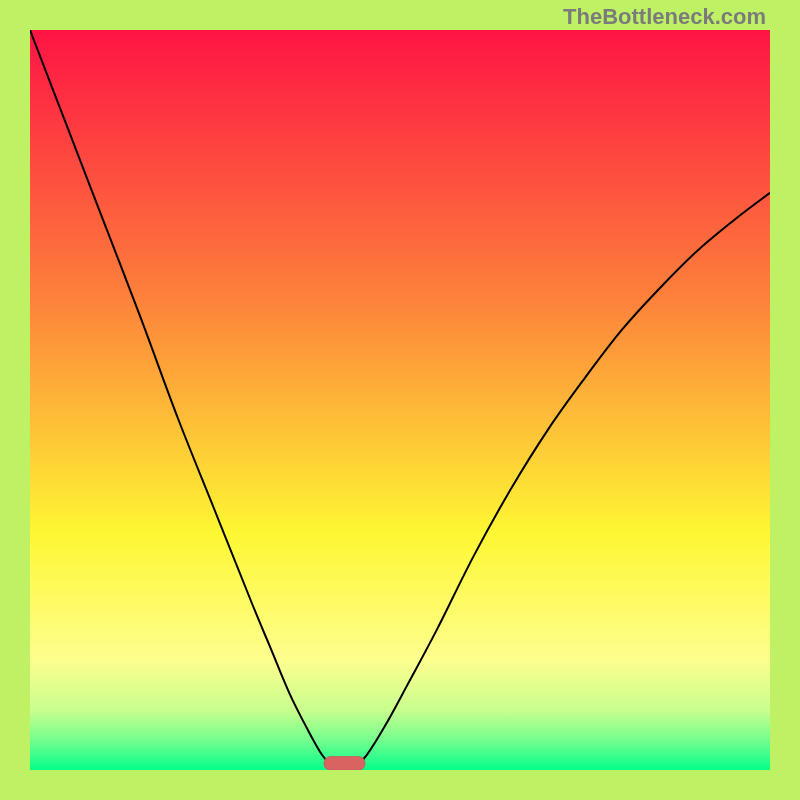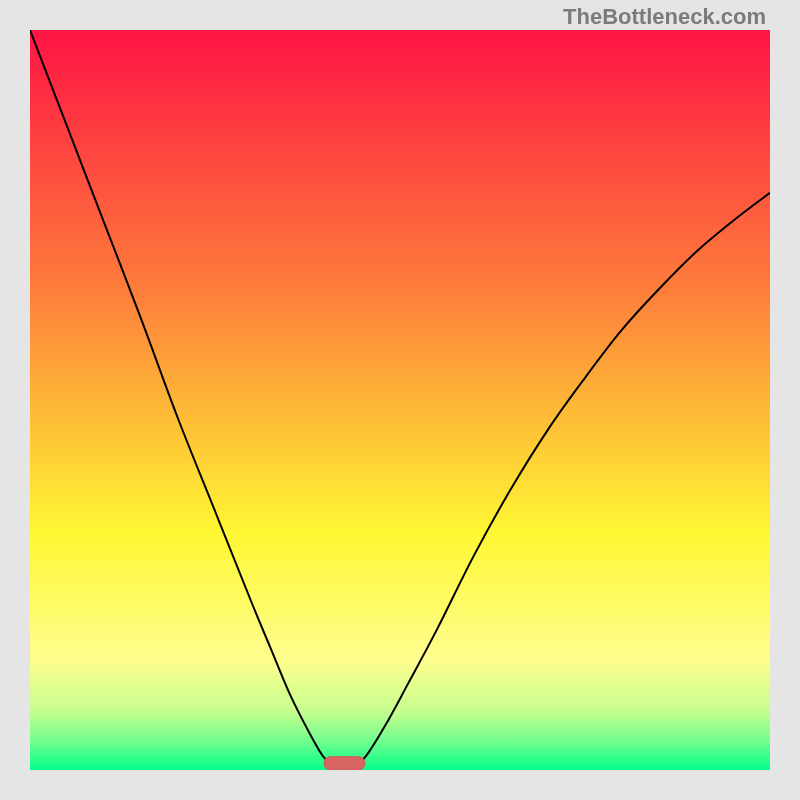--- a/index.html
+++ b/index.html
@@ -9,21 +9,21 @@
     height: 800px;
     background: #000000;
     overflow: hidden;
   }
   .frame {
     position: absolute;
     left: 0;
     top: 0;
     width: 800px;
     height: 800px;
-    background: #e5e5e5;
+    background: #bef264;
   }
   .plot {
     position: absolute;
     left: 30px;
     top: 30px;
     width: 740px;
     height: 740px;
   }
   .watermark {
     position: absolute;

